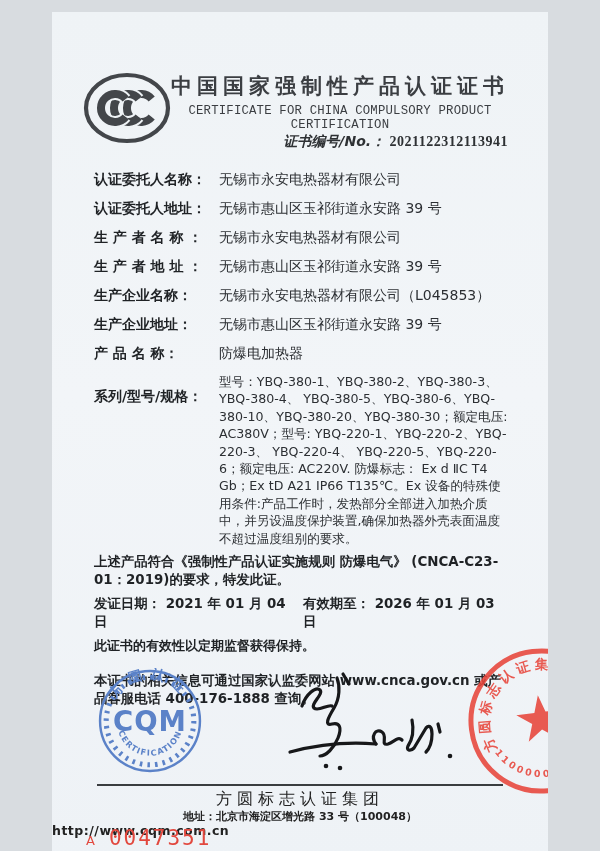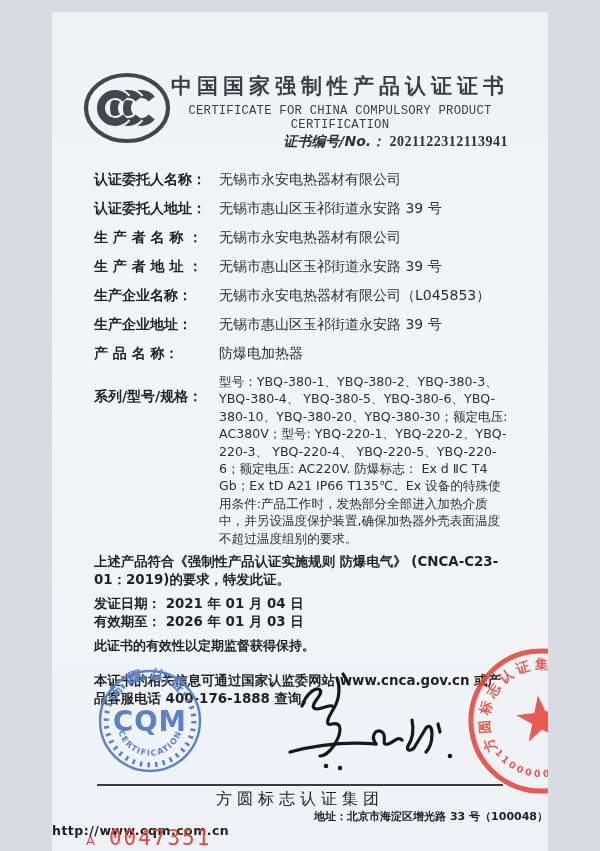--- a/index.html
+++ b/index.html
@@ -21,32 +21,32 @@
   
   .content{position:absolute;left:42px;right:36px;top:158px;}
   .frow{display:flex;align-items:flex-start;margin-bottom:11px;}
   .flabel{flex:0 0 125px;font-weight:700;font-size:14px;line-height:18px;white-space:pre;color:#1f2225;}
   .fvalue{font-size:14px;line-height:18px;font-weight:500;color:#2c2f33;}
   .fvalue.std{font-family:"DejaVu Sans Mono","Liberation Mono",monospace;
     font-size:13.5px;line-height:20px;white-space:pre-line;font-weight:700;}
   .fvalue.series{font-size:12.6px;line-height:17.4px;font-weight:500;}
   .statement{font-size:13.4px;line-height:18px;font-weight:700;color:#1f2225;margin-bottom:6px;}
   .dates{display:flex;justify-content:center;font-size:13.4px;line-height:18px;
-    font-weight:700;color:#1f2225;margin-bottom:6px;flex-direction:column;}
+    font-weight:700;color:#1f2225;margin-bottom:6px;}
   .note1{font-size:13px;line-height:18px;font-weight:700;color:#1f2225;}
   .note2{font-size:13.4px;line-height:18px;font-weight:700;color:#1f2225;margin-top:17px;}
   
   .cqm-logo{position:absolute;left:45px;top:656px;}
   .signature{position:absolute;left:228px;top:650px;}
   .stamp{position:absolute;left:414px;top:634px;transform:rotate(-7deg);opacity:0.88;}
   .rule{position:absolute;left:45px;right:45px;top:772px;border-top:2px solid #3a3d40;}
   
   .footer-org{position:absolute;top:777px;left:0;right:0;text-align:center;
     font-size:16px;font-weight:400;letter-spacing:5px;color:#222;}
-  .footer-addr{position:absolute;top:797px;left:0;right:0;text-align:right;
+  .footer-addr{position:absolute;top:797px;left:0;right:0;text-align:center;
     font-size:11px;font-weight:700;color:#222;}
   .footer-url{position:absolute;top:811px;left:0;right:0;text-align:left;
     font-size:12.5px;font-weight:700;letter-spacing:0.5px;color:#222;}
   .serial{position:absolute;left:34px;top:814px;color:#e2483e;display:flex;align-items:baseline;gap:14px;}
   .serial .pre{font-size:13px;font-weight:500;}
   .serial .no{font-size:21px;font-weight:500;letter-spacing:2px;font-family:"DejaVu Sans Mono","Liberation Mono",monospace;}
   .bottom-strip{position:absolute;left:0;right:0;bottom:0;height:9px;
     background:linear-gradient(180deg,#8a8a8a 0%,#4a4a4c 40%,#5b5b5d 100%);}
 </style>
 </head>

